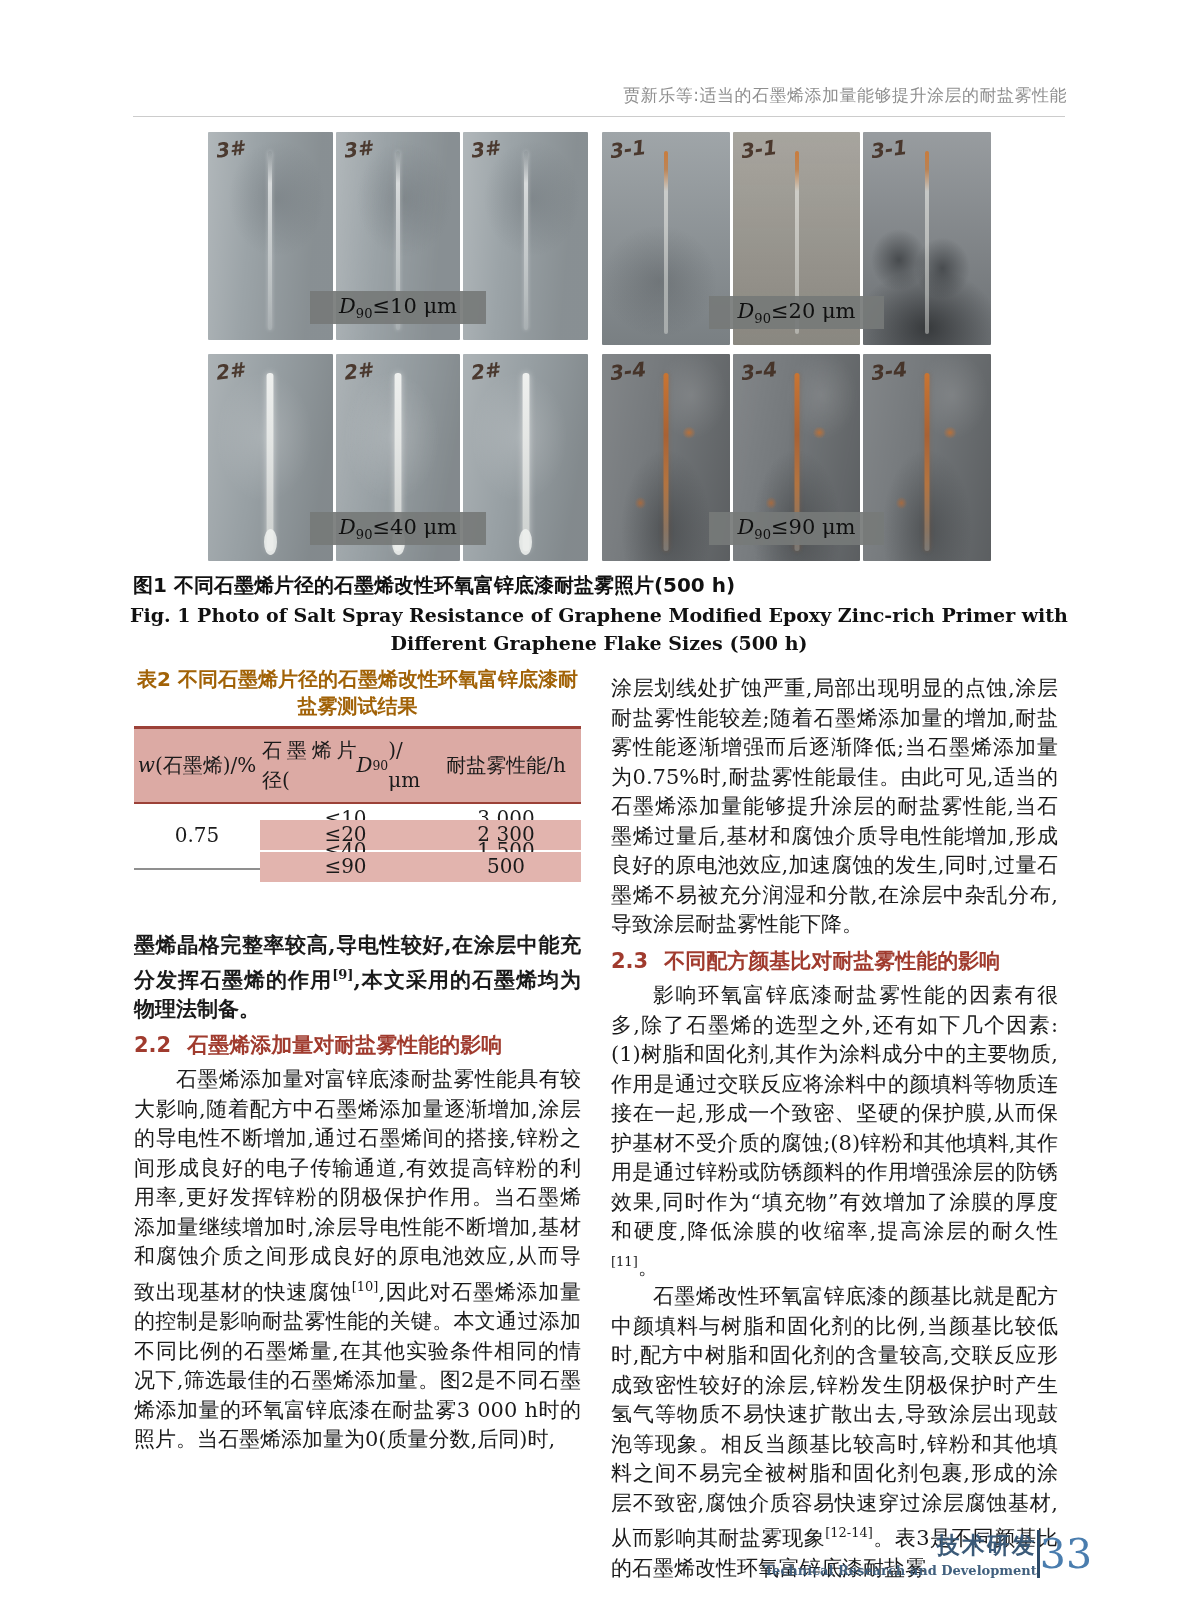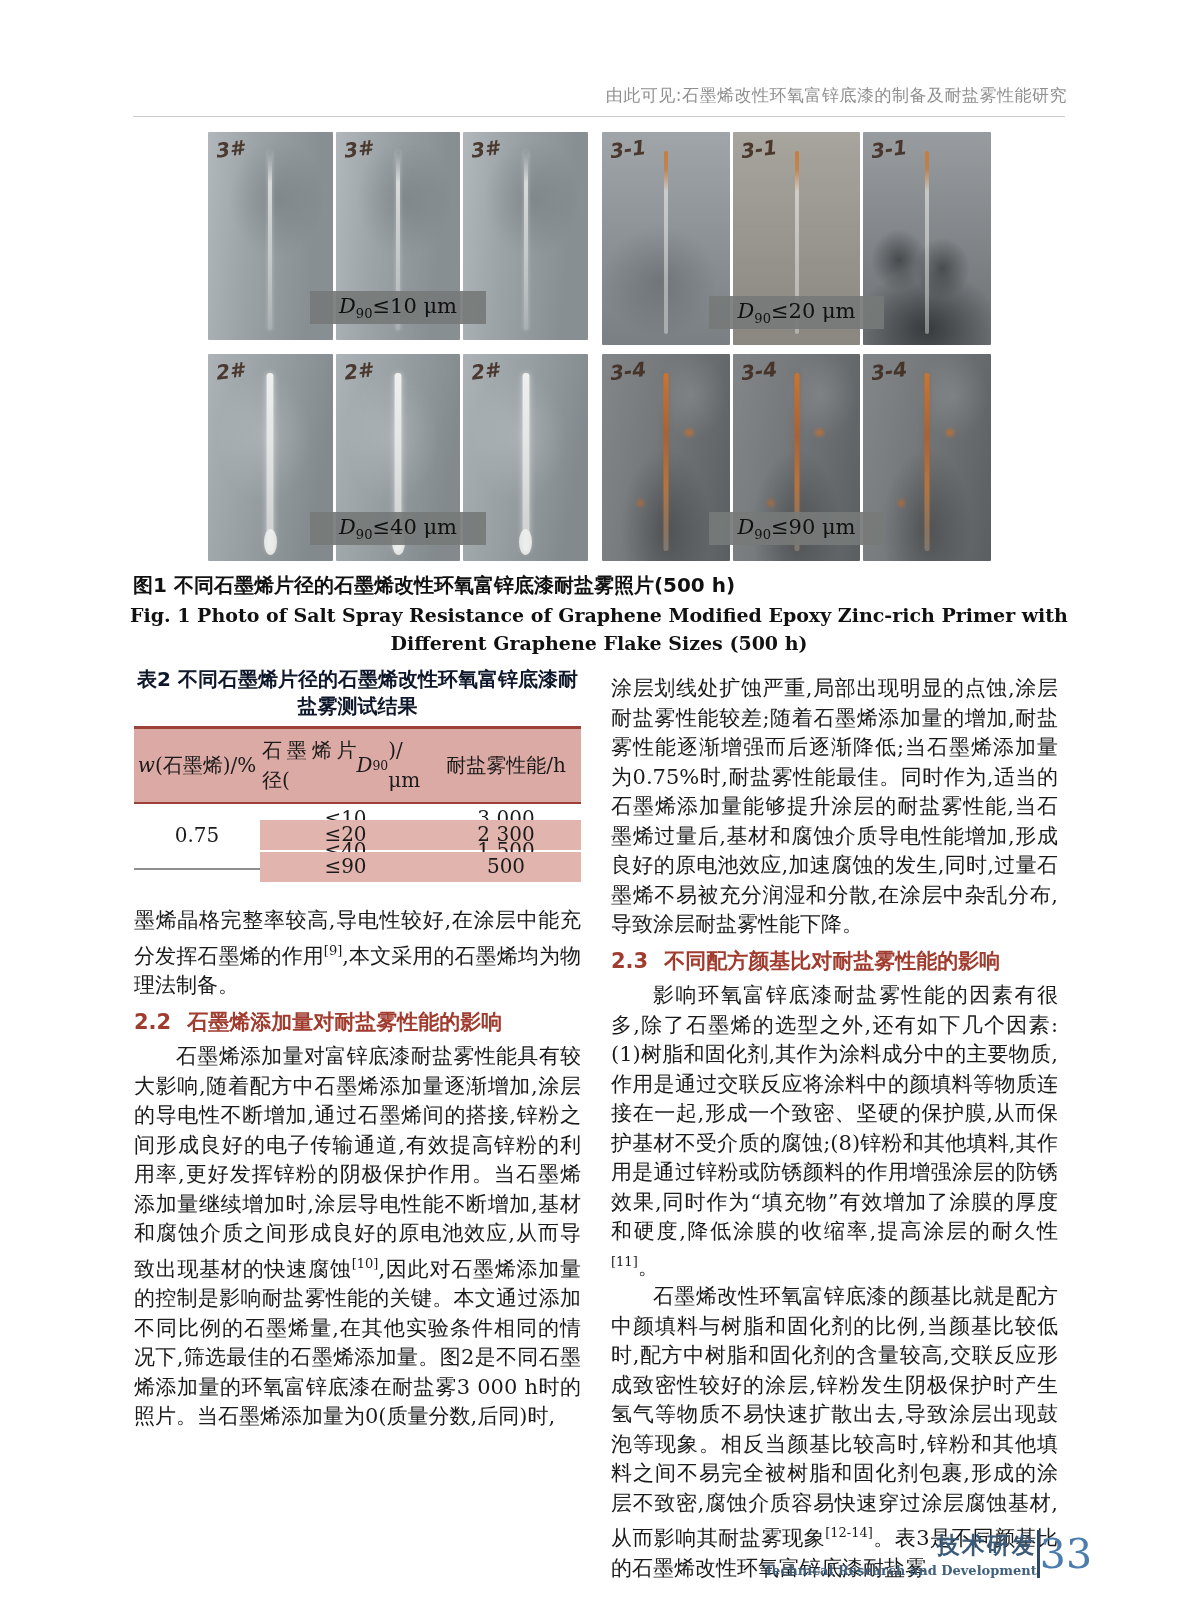--- a/index.html
+++ b/index.html
@@ -78,21 +78,21 @@
   .col-right{left:611px;top:674px;}
   .para{margin:0;}
   .para.indent{text-indent:2em;}
   .para sup{font-size:.62em;}
   .sec-head{font-family:"DejaVu Sans", sans-serif;font-weight:bold;font-size:21px;
             color:#a03b2e;margin:7px 0 5px 0;text-align:left;}
   .sec-head .sec-num{margin-right:16px;}
 
   
   .tbl-title-zh{font-family:"DejaVu Sans", sans-serif;font-weight:bold;font-size:20px;
-                line-height:27px;text-align:center;color:#0f172a;}
+                line-height:27px;text-align:center;color:#a16207;}
   .tbl-title-en{font-weight:bold;font-size:19px;line-height:26px;text-align:center;
                 color:#111;margin-top:3px;}
   .t2{margin-top:6px;border-top:3px solid #9c4138;border-bottom:2px solid #8f8f8f;
       font-size:20px;}
   .t2-head{display:grid;grid-template-columns:126px 1fr 150px;background:#dcaaa4;
       border-bottom:2px solid #9c4138;}
   .t2-head .hc{display:flex;align-items:center;justify-content:center;padding:7px 2px;}
   .t2-body{position:relative;}
   .t2-row{display:grid;grid-template-columns:126px 1fr 150px;height:16px;}
   .t2-row .cell{display:flex;align-items:center;justify-content:center;}
@@ -108,21 +108,21 @@
              color:#3b5a78;letter-spacing:2px;}
   .footer-en{font-size:13px;color:#41607e;margin-top:2px;font-weight:bold;}
   .footer-bar{width:3px;height:48px;background:#2c4a68;}
   .footer-page{font-size:41px;color:#4a7dae;}
 </style>
 </head>
 <body>
 
 <div class="page">
 
-  <div class="running-head">由此可见:石墨烯改性环氧富锌底漆的制备及耐盐雾性能研究</div>
+  <div class="running-head">贾新乐等:适当的石墨烯添加量能够提升涂层的耐盐雾性能</div>
   <div class="head-rule"></div>
 
   <div class="photo-group g1">
     <div class="panel">
       <span class="marker">3#</span>
       <div class="scratch"></div>
     </div>
     <div class="panel">
       <span class="marker">3#</span>
       <div class="scratch"></div>
@@ -222,31 +222,31 @@
         </div>
         <div class="t2-row">
           <div class="cell c1"></div>
           <div class="cell c2">≤90</div>
           <div class="cell c3">500</div>
         </div>
         <span class="w-val">0.75</span>
       </div>
     </div>
 
-    <p class="para" style="margin-top:36px;"><span>墨烯晶格完整率较高,导电性较好,在涂层中能充分发挥石墨烯的作用</span><sup>[9]</sup><span>,本文采用的石墨烯均为物理法制备。</span></p>
+    <p class="para" style="margin-top:60px;font-weight:bold;"><span>墨烯晶格完整率较高,导电性较好,在涂层中能充分发挥石墨烯的作用</span><sup>[9]</sup><span>,本文采用的石墨烯均为物理法制备。</span></p>
 
     <div class="sec-head">
       <span class="sec-num">2.2</span><span>石墨烯添加量对耐盐雾性能的影响</span>
     </div>
 
     <p class="para indent"><span>石墨烯添加量对富锌底漆耐盐雾性能具有较大影响,随着配方中石墨烯添加量逐渐增加,涂层的导电性不断增加,通过石墨烯间的搭接,锌粉之间形成良好的电子传输通道,有效提高锌粉的利用率,更好发挥锌粉的阴极保护作用。当石墨烯添加量继续增加时,涂层导电性能不断增加,基材和腐蚀介质之间形成良好的原电池效应,从而导致出现基材的快速腐蚀</span><sup>[10]</sup><span>,因此对石墨烯添加量的控制是影响耐盐雾性能的关键。本文通过添加不同比例的石墨烯量,在其他实验条件相同的情况下,筛选最佳的石墨烯添加量。图2是不同石墨烯添加量的环氧富锌底漆在耐盐雾3 000 h时的照片。当石墨烯添加量为0(质量分数,后同)时,</span></p>
   </div>
 
   <div class="col col-right">
-    <p class="para"><span>涂层划线处扩蚀严重,局部出现明显的点蚀,涂层耐盐雾性能较差;随着石墨烯添加量的增加,耐盐雾性能逐渐增强而后逐渐降低;当石墨烯添加量为0.75%时,耐盐雾性能最佳。同时作为,适当的石墨烯添加量能够提升涂层的耐盐雾性能,当石墨烯过量后,基材和腐蚀介质导电性能增加,形成良好的原电池效应,加速腐蚀的发生,同时,过量石墨烯不易被充分润湿和分散,在涂层中杂乱分布,导致涂层耐盐雾性能下降。</span></p>
+    <p class="para"><span>涂层划线处扩蚀严重,局部出现明显的点蚀,涂层耐盐雾性能较差;随着石墨烯添加量的增加,耐盐雾性能逐渐增强而后逐渐降低;当石墨烯添加量为0.75%时,耐盐雾性能最佳。由此可见,适当的石墨烯添加量能够提升涂层的耐盐雾性能,当石墨烯过量后,基材和腐蚀介质导电性能增加,形成良好的原电池效应,加速腐蚀的发生,同时,过量石墨烯不易被充分润湿和分散,在涂层中杂乱分布,导致涂层耐盐雾性能下降。</span></p>
 
     <div class="sec-head">
       <span class="sec-num">2.3</span><span>不同配方颜基比对耐盐雾性能的影响</span>
     </div>
 
     <p class="para indent"><span>影响环氧富锌底漆耐盐雾性能的因素有很多,除了石墨烯的选型之外,还有如下几个因素:(1)树脂和固化剂,其作为涂料成分中的主要物质,作用是通过交联反应将涂料中的颜填料等物质连接在一起,形成一个致密、坚硬的保护膜,从而保护基材不受介质的腐蚀;(8)锌粉和其他填料,其作用是通过锌粉或防锈颜料的作用增强涂层的防锈效果,同时作为“填充物”有效增加了涂膜的厚度和硬度,降低涂膜的收缩率,提高涂层的耐久性</span><sup>[11]</sup><span>。</span></p>
     <p class="para indent"><span>石墨烯改性环氧富锌底漆的颜基比就是配方中颜填料与树脂和固化剂的比例,当颜基比较低时,配方中树脂和固化剂的含量较高,交联反应形成致密性较好的涂层,锌粉发生阴极保护时产生氢气等物质不易快速扩散出去,导致涂层出现鼓泡等现象。相反当颜基比较高时,锌粉和其他填料之间不易完全被树脂和固化剂包裹,形成的涂层不致密,腐蚀介质容易快速穿过涂层腐蚀基材,从而影响其耐盐雾现象</span><sup>[12-14]</sup><span>。表3是不同颜基比的石墨烯改性环氧富锌底漆耐盐雾</span></p>
   </div>
 
   <div class="footer">

